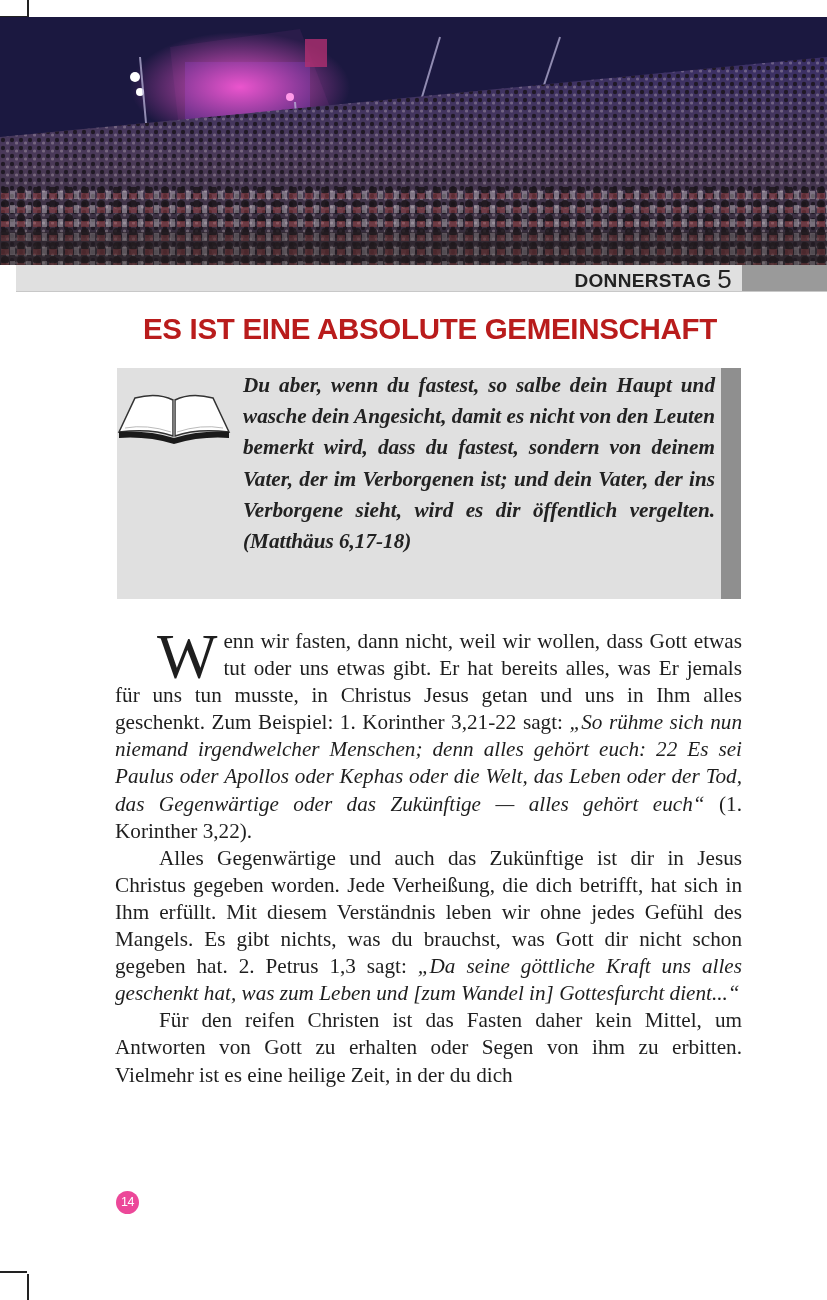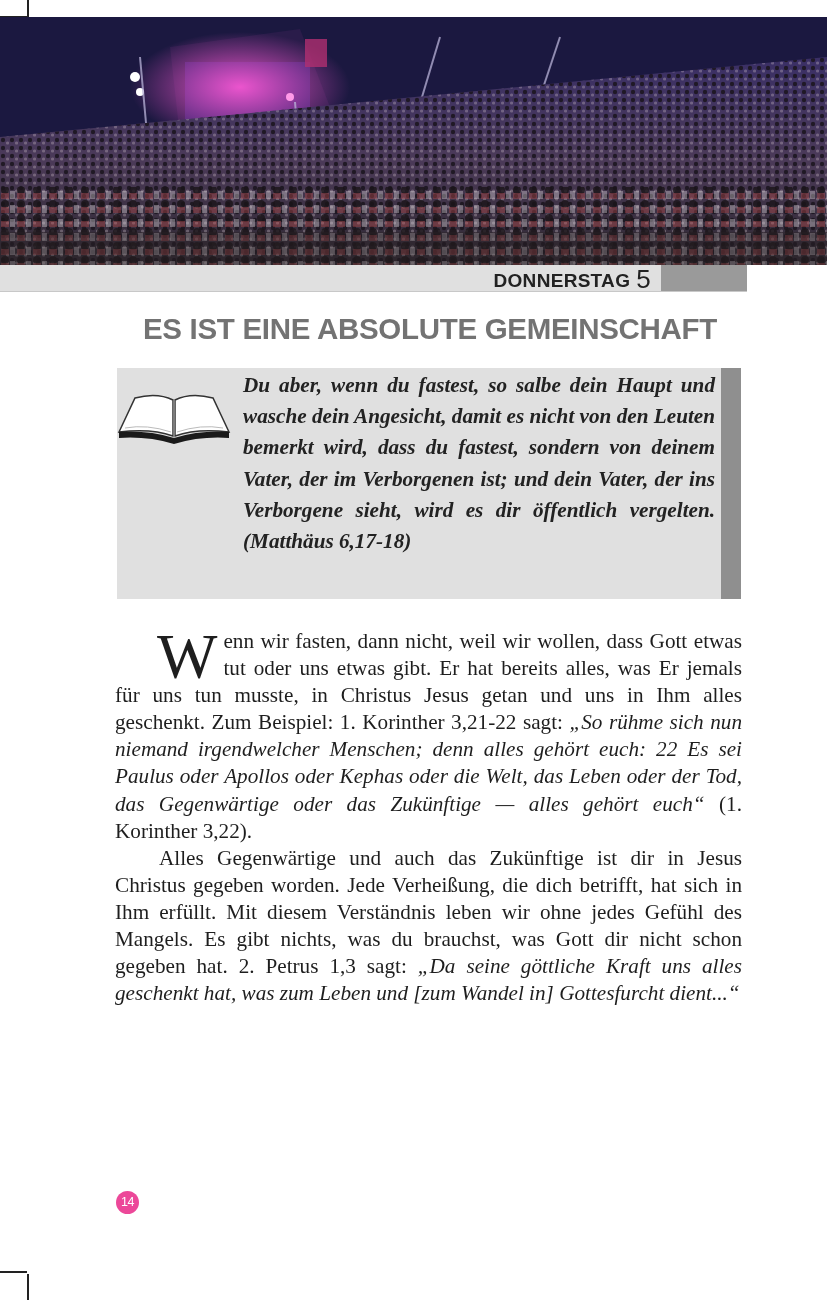--- a/index.html
+++ b/index.html
@@ -8,32 +8,32 @@
     background: #ffffff; color: #1e1e1e;
     font-family: "Liberation Serif", serif;
   }
   .crop { position: absolute; background: #222; }
   .photo {
     position: absolute; left: 0; top: 17px; width: 827px; height: 248px; overflow: hidden;
     background: linear-gradient(180deg, #1a1740 0%, #2a1d5a 25%, #3b2a63 45%, #4a3a5e 65%, #5b4c5a 85%, #6a5a55 100%);
   }
   .photo svg { position: absolute; left: 0; top: 0; }
   .dayband {
-    position: absolute; left: 0; top: 265px; width: 747px; height: 26px;
+    position: absolute; left: 16px; top: 265px; width: 812px; height: 26px;
     background: #e0e0e0; border-bottom: 1px solid #c8c8c8;
   }
   .dayband .gray { position: absolute; right: 0; top: 0; width: 86px; height: 26px; background: #9a9a9a; }
   .dayband .label {
     position: absolute; right: 96px; top: 0; height: 26px; line-height: 28px;
     font-family: "Liberation Sans", sans-serif; font-weight: bold; font-size: 19px; letter-spacing: 0.3px; color: #222;
   }
   .dayband .label .num { font-size: 26px; font-weight: normal; margin-left: 6px; vertical-align: -1px; }
   .title {
     position: absolute; left: 118px; top: 312px; width: 624px; text-align: center;
-    font-family: "Liberation Sans", sans-serif; font-weight: bold; font-size: 29.5px; letter-spacing: -0.3px; color: #737373;
+    font-family: "Liberation Sans", sans-serif; font-weight: bold; font-size: 29.5px; letter-spacing: -0.3px; color: #b91c1c;
   }
   .verse {
     position: absolute; left: 117px; top: 368px; width: 624px; height: 231px;
     background: #e0e0e0;
   }
   .verse .bar { position: absolute; right: 0; top: 0; width: 20px; height: 231px; background: #8f8f8f; }
   .verse .book { position: absolute; left: 0; top: 20px; }
   .verse .text {
     position: absolute; left: 126px; top: 2px; width: 472px;
     font-style: italic; font-weight: bold; font-size: 21.2px; line-height: 31.2px;
@@ -131,15 +131,16 @@
       <path d="M106 40 Q84 36 60 44" stroke="#bbb" fill="none"></path>
     </svg>
   </div>
   <div class="text">Du aber, wenn du fastest, so salbe dein Haupt und wasche dein Angesicht,  damit es nicht von den Leuten bemerkt wird, dass du fastest, sondern von deinem Vater, der im Verborgenen ist; und dein Vater, der ins Verborgene sieht, wird es dir öffentlich vergelten. (Matthäus 6,17-18)</div>
   <div class="bar"></div>
 </div>
 
 <div class="body">
   <p class="first"><span class="dropcap">W</span><span>enn wir fasten, dann nicht, weil wir wollen, dass Gott etwas tut oder uns etwas gibt. Er hat bereits alles, was Er jemals für uns tun musste, in Christus Jesus getan und uns in Ihm alles geschenkt. Zum Beispiel: 1. Korinther 3,21-22 sagt: </span><span class="bq">„So rühme sich nun niemand irgendwelcher Menschen; denn alles gehört euch:  22 Es sei Paulus oder Apollos oder Kephas oder die Welt, das Leben oder der Tod, das Gegenwärtige oder das Zukünftige — alles gehört euch“</span><span> (1. Korinther 3,22).</span></p>
   <p><span>Alles Gegenwärtige und auch das Zukünftige ist dir in Jesus Christus gegeben worden. Jede Verheißung, die dich betrifft, hat sich in Ihm erfüllt. Mit diesem Verständnis leben wir ohne jedes Gefühl des Mangels. Es gibt nichts, was du brauchst, was Gott dir nicht schon gegeben hat. 2. Petrus 1,3 sagt: </span><span class="bq">„Da seine göttliche Kraft uns alles geschenkt hat, was zum Leben und [zum Wandel in] Gottesfurcht dient...“</span></p>
+  <p>Für den reifen Christen ist das Fasten daher kein Mittel, um Antworten von Gott zu erhalten oder Segen von ihm zu erbitten. Vielmehr ist es eine heilige Zeit, in der du dich</p>
 </div>
 
 <div class="pagenum">14</div>
 
 </body></html>

